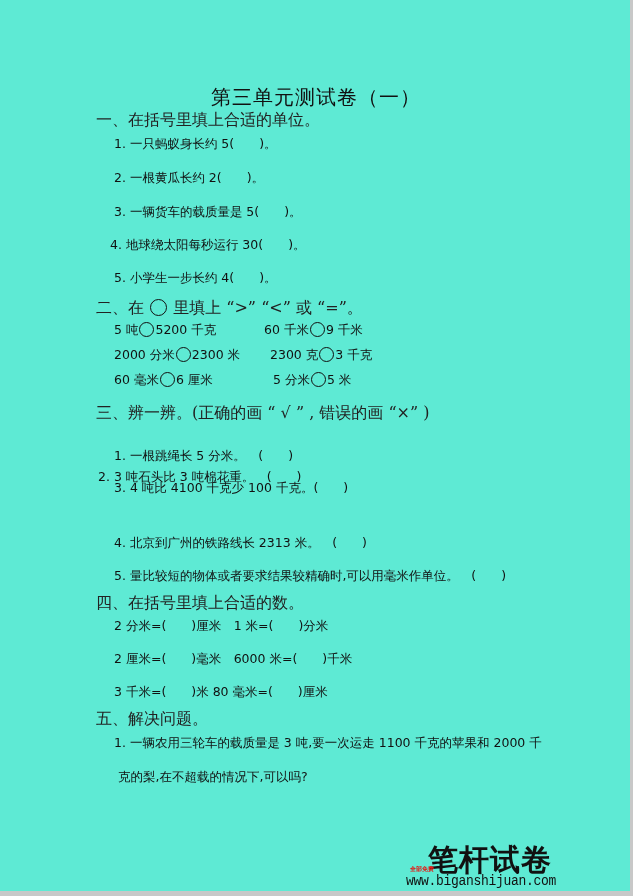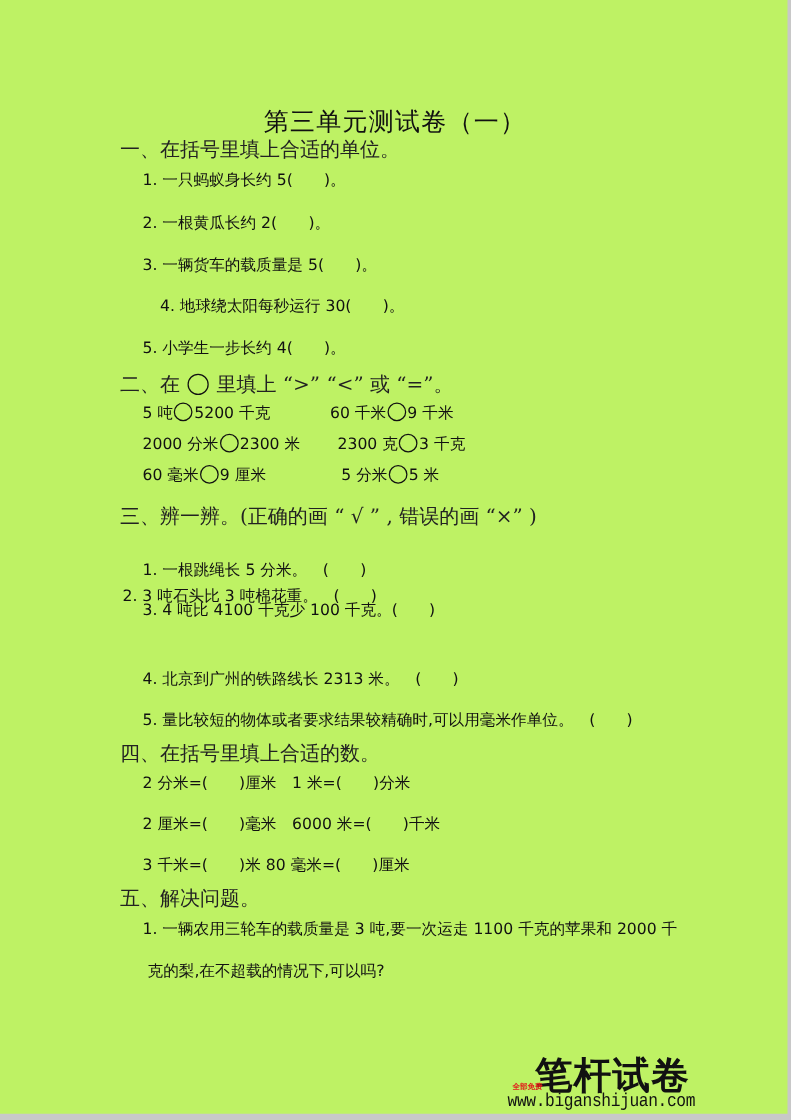--- a/index.html
+++ b/index.html
@@ -4,21 +4,21 @@
 <style>
   html, body { margin:0; padding:0; }
   body {
     width:633px; height:896px; position:relative; overflow:hidden;
     background:#c8c8c8;
     font-family: "DejaVu Serif", "Liberation Serif", serif;
     color:#111;
   }
   .page {
     position:absolute; left:0; top:0; width:630px; height:891px;
-    background:#bef264;
+    background:#5eead4;
   }
   .abs { position:absolute; white-space:nowrap; }
   .title { font-size:20px; letter-spacing:1px; color:#111; }
   .sec { font-size:16px; color:#222; }
   .item { font-size:12.5px; color:#111; font-family:"DejaVu Sans","Liberation Sans",sans-serif; }
   .circle {
     display:inline-block; width:15px; height:15px; border:1.3px solid #111;
     border-radius:50%; vertical-align:-3px; margin:0 1px; box-sizing:border-box;
   }
   .logo-big { font-family:"DejaVu Sans","Liberation Sans",sans-serif; font-size:30px; font-weight:bold; color:#111; letter-spacing:1px; }
@@ -29,21 +29,21 @@
 <body>
 
 <div class="page">
 
   <div class="abs title" style="left:211px; top:84px;">第三单元测试卷（一）</div>
 
   <div class="abs sec" style="left:96px; top:110px;">一、在括号里填上合适的单位。</div>
   <div class="abs item" style="left:114px; top:136px;">1. 一只蚂蚁身长约 5(　　)。</div>
   <div class="abs item" style="left:114px; top:170px;">2. 一根黄瓜长约 2(　　)。</div>
   <div class="abs item" style="left:114px; top:204px;">3. 一辆货车的载质量是 5(　　)。</div>
-  <div class="abs item" style="left:128px; top:237px;text-align:center;">4. 地球绕太阳每秒运行 30(　　)。</div>
+  <div class="abs item" style="left:110px; top:237px;text-align:center;">4. 地球绕太阳每秒运行 30(　　)。</div>
   <div class="abs item" style="left:114px; top:270px;">5. 小学生一步长约 4(　　)。</div>
 
   <div class="abs sec" style="left:96px; top:298px;">
     <span>二、在</span>
     <span class="circle" style="width:17px;height:17px;"></span>
     <span>里填上 “&gt;” “&lt;” 或 “=”。</span>
   </div>
 
   <div class="abs item" style="left:114px; top:322px;">
     <span>5 吨</span><span class="circle"></span><span>5200 千克</span>
@@ -51,21 +51,21 @@
   <div class="abs item" style="left:264px; top:322px;">
     <span>60 千米</span><span class="circle"></span><span>9 千米</span>
   </div>
   <div class="abs item" style="left:114px; top:347px;">
     <span>2000 分米</span><span class="circle"></span><span>2300 米</span>
   </div>
   <div class="abs item" style="left:270px; top:347px;">
     <span>2300 克</span><span class="circle"></span><span>3 千克</span>
   </div>
   <div class="abs item" style="left:114px; top:372px;">
-    <span>60 毫米</span><span class="circle"></span><span>9 厘米</span>
+    <span>60 毫米</span><span class="circle"></span><span>6 厘米</span>
   </div>
   <div class="abs item" style="left:273px; top:372px;">
     <span>5 分米</span><span class="circle"></span><span>5 米</span>
   </div>
 
   <div class="abs sec" style="left:96px; top:403px;">三、辨一辨。(正确的画 “ √ ” , 错误的画 “×” )</div>
   <div class="abs item" style="left:114px; top:448px;">1. 一根跳绳长 5 分米。　(　　)</div>
   <div class="abs item" style="left:98px; top:469px;">2. 3 吨石头比 3 吨棉花重。　(　　)</div>
   <div class="abs item" style="left:114px; top:480px;text-align:center;">3. 4 吨比 4100 千克少 100 千克。(　　)</div>
   <div class="abs item" style="left:114px; top:535px;">4. 北京到广州的铁路线长 2313 米。　(　　)</div>

